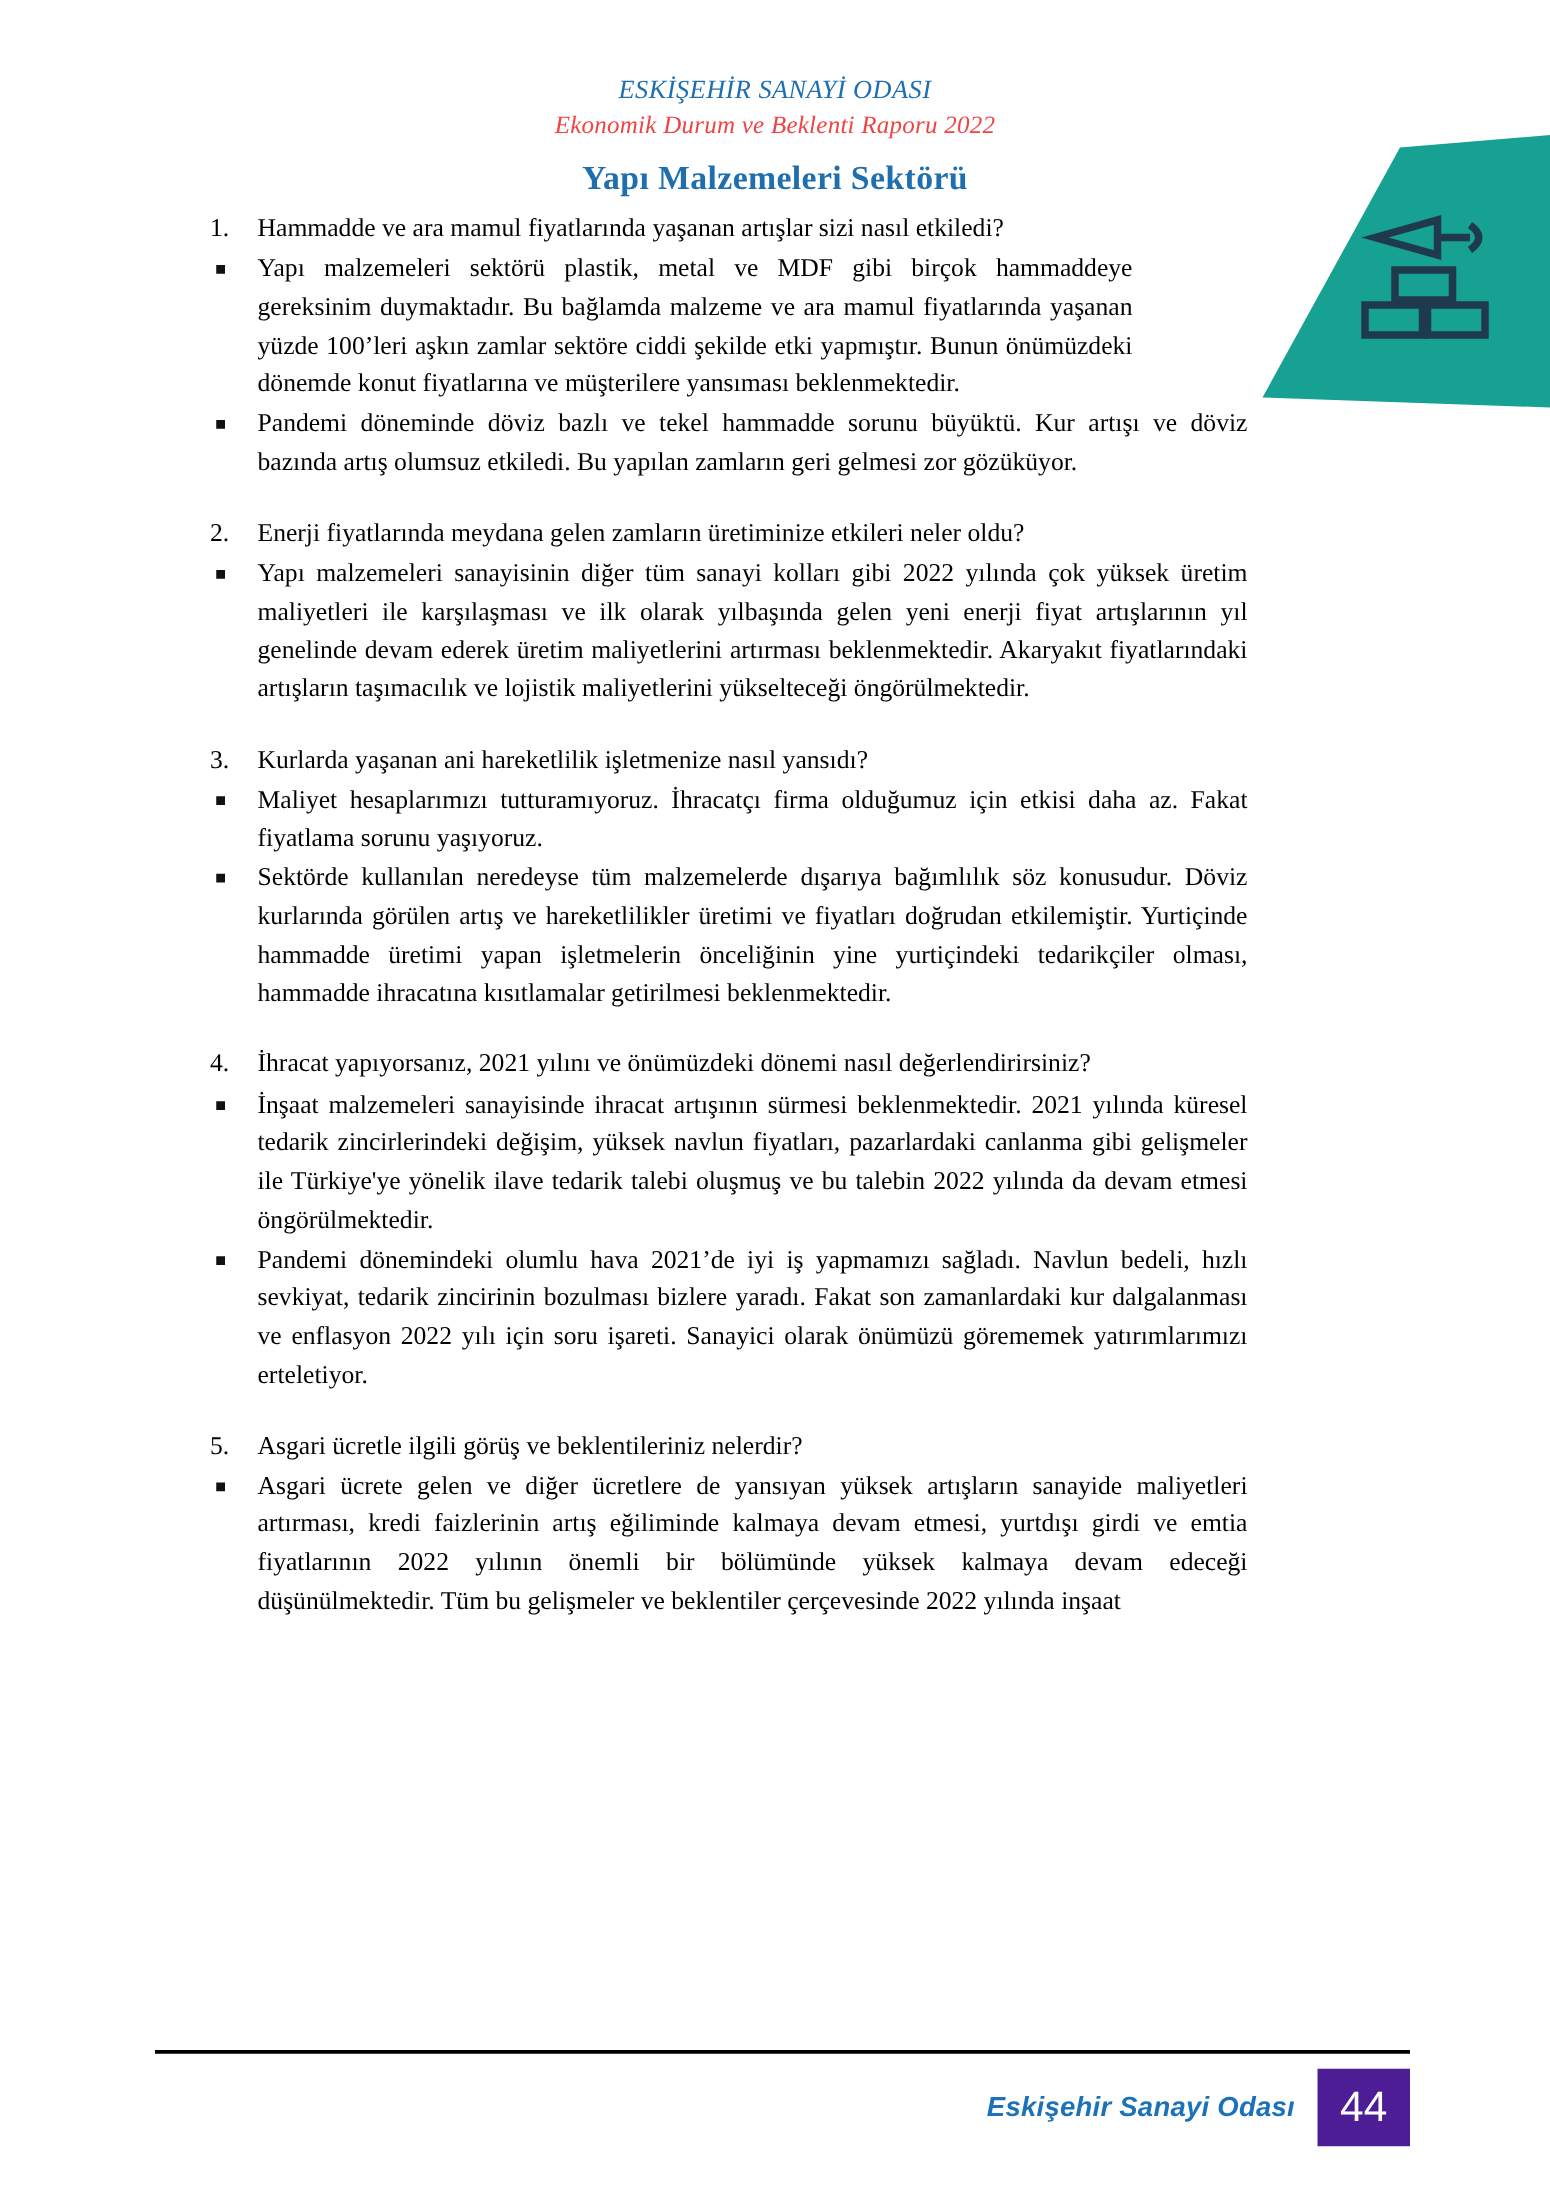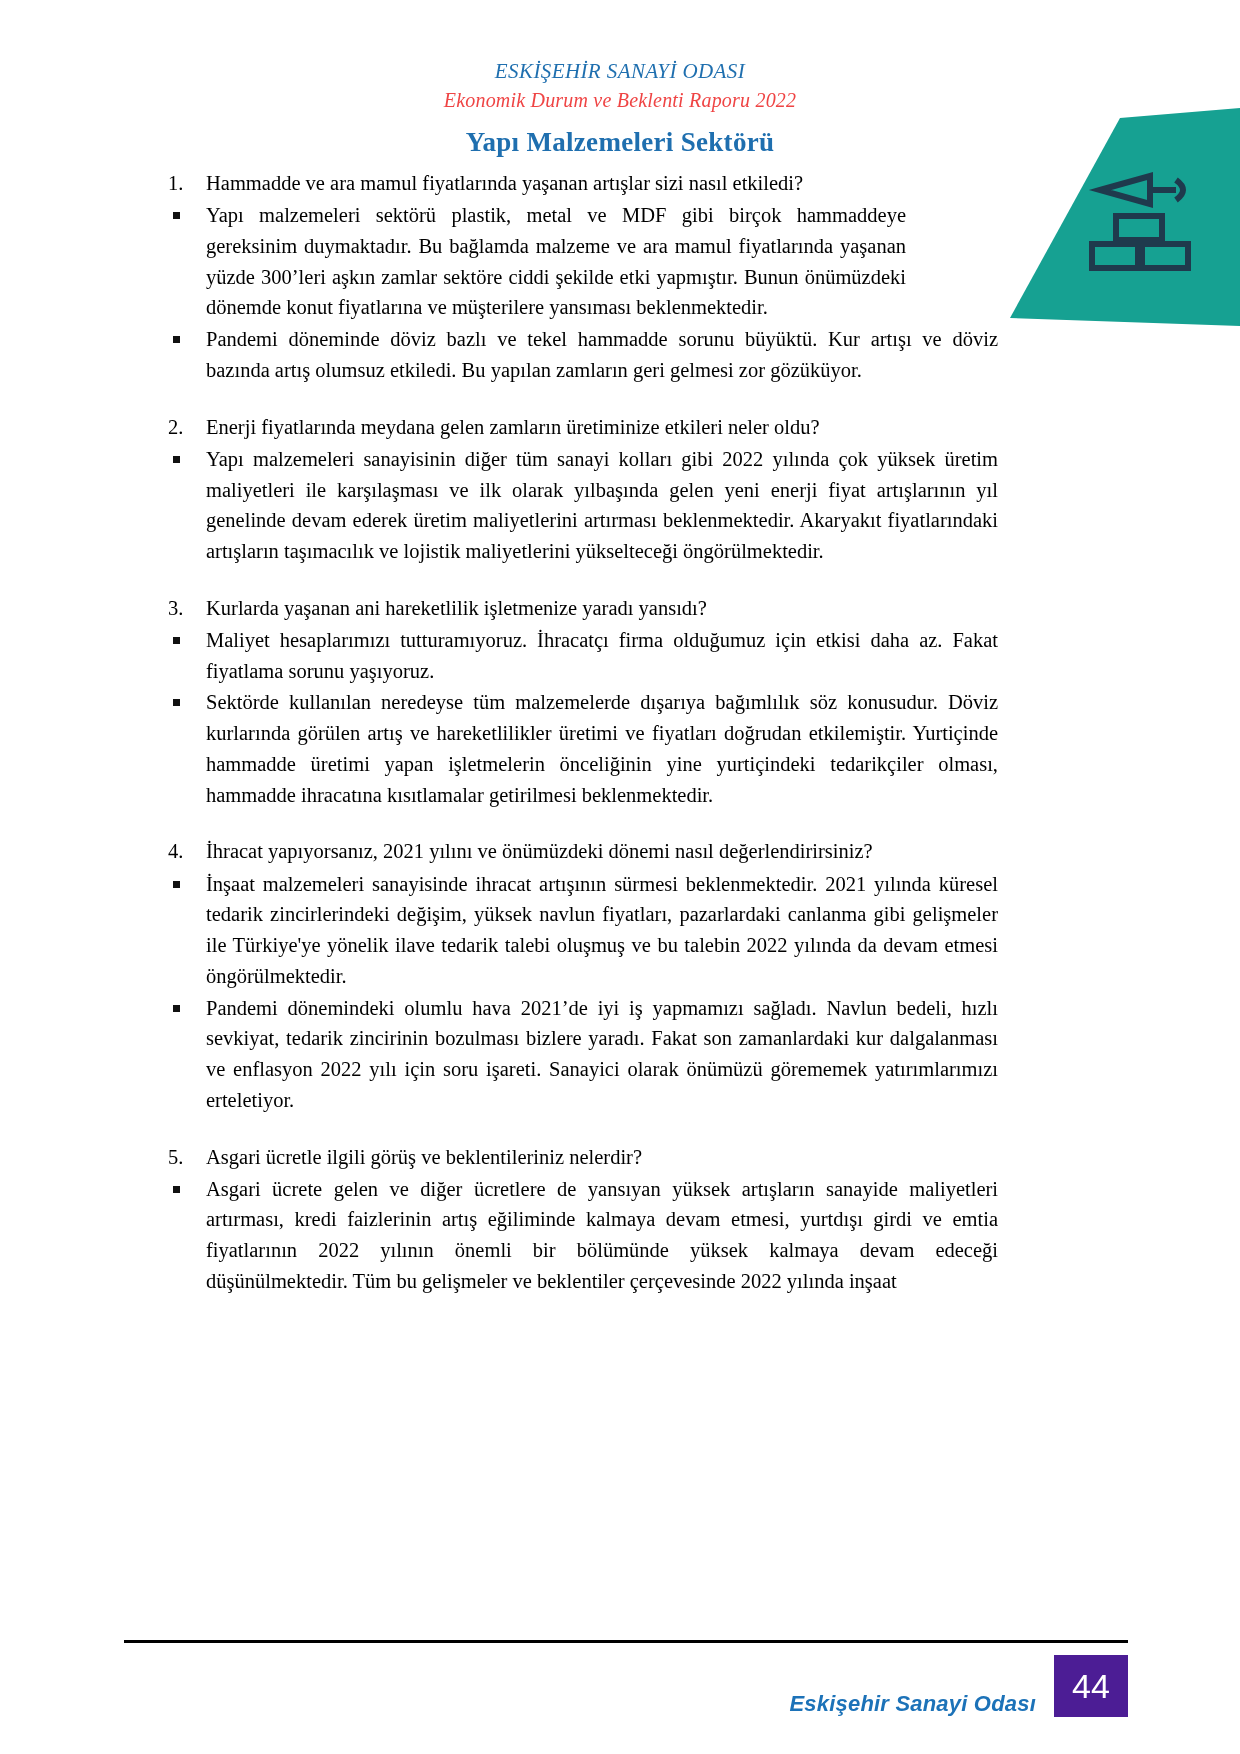--- a/index.html
+++ b/index.html
@@ -132,21 +132,21 @@
     top: 1640px;
     height: 3px;
     background: #000000;
     z-index: 4;
   }
   .footer-bar {
     position: absolute;
     top: 1655px;
     right: 112px;
     display: flex;
-    align-items: flex-end;
+    align-items: center;
     z-index: 4;
   }
   .footer-label {
     font-family: "Liberation Sans", "DejaVu Sans", sans-serif;
     font-style: italic;
     font-weight: bold;
     font-size: 22px;
     color: #1C72B8;
     display: flex;
     align-items: center;
@@ -196,21 +196,21 @@
 
   <div class="content">
 
     <div class="qa-block">
       <div class="question">
         <span class="qnum">1.</span>
         <span>Hammadde ve ara mamul fiyatlarında yaşanan artışlar sizi nasıl etkiledi?</span>
       </div>
       <div class="answer narrow">
         <span class="sq-bullet"></span>
-        <span>Yapı malzemeleri sektörü plastik, metal ve MDF gibi birçok hammaddeye gereksinim duymaktadır. Bu bağlamda malzeme ve ara mamul fiyatlarında yaşanan yüzde 300’leri aşkın zamlar sektöre ciddi şekilde etki yapmıştır. Bunun önümüzdeki dönemde konut fiyatlarına ve müşterilere yansıması beklenmektedir.</span>
+        <span>Yapı malzemeleri sektörü plastik, metal ve MDF gibi birçok hammaddeye gereksinim duymaktadır. Bu bağlamda malzeme ve ara mamul fiyatlarında yaşanan yüzde 100’leri aşkın zamlar sektöre ciddi şekilde etki yapmıştır. Bunun önümüzdeki dönemde konut fiyatlarına ve müşterilere yansıması beklenmektedir.</span>
       </div>
       <div class="answer">
         <span class="sq-bullet"></span>
         <span>Pandemi döneminde döviz bazlı ve tekel hammadde sorunu büyüktü. Kur artışı ve döviz bazında artış olumsuz etkiledi. Bu yapılan zamların geri gelmesi zor gözüküyor.</span>
       </div>
     </div>
 
     <div class="qa-block">
       <div class="question">
         <span class="qnum">2.</span>
@@ -218,21 +218,21 @@
       </div>
       <div class="answer">
         <span class="sq-bullet"></span>
         <span>Yapı malzemeleri sanayisinin diğer tüm sanayi kolları gibi 2022 yılında çok yüksek üretim maliyetleri ile karşılaşması ve ilk olarak yılbaşında gelen yeni enerji fiyat artışlarının yıl genelinde devam ederek üretim maliyetlerini artırması beklenmektedir. Akaryakıt fiyatlarındaki artışların taşımacılık ve lojistik maliyetlerini yükselteceği öngörülmektedir.</span>
       </div>
     </div>
 
     <div class="qa-block">
       <div class="question">
         <span class="qnum">3.</span>
-        <span>Kurlarda yaşanan ani hareketlilik işletmenize yaradı yansıdı?</span>
+        <span>Kurlarda yaşanan ani hareketlilik işletmenize nasıl yansıdı?</span>
       </div>
       <div class="answer">
         <span class="sq-bullet"></span>
         <span>Maliyet hesaplarımızı tutturamıyoruz. İhracatçı firma olduğumuz için etkisi daha az. Fakat fiyatlama sorunu yaşıyoruz.</span>
       </div>
       <div class="answer">
         <span class="sq-bullet"></span>
         <span>Sektörde kullanılan neredeyse tüm malzemelerde dışarıya bağımlılık söz konusudur. Döviz kurlarında görülen artış ve hareketlilikler üretimi ve fiyatları doğrudan etkilemiştir. Yurtiçinde hammadde üretimi yapan işletmelerin önceliğinin yine yurtiçindeki tedarikçiler olması, hammadde ihracatına kısıtlamalar getirilmesi beklenmektedir.</span>
       </div>
     </div>

